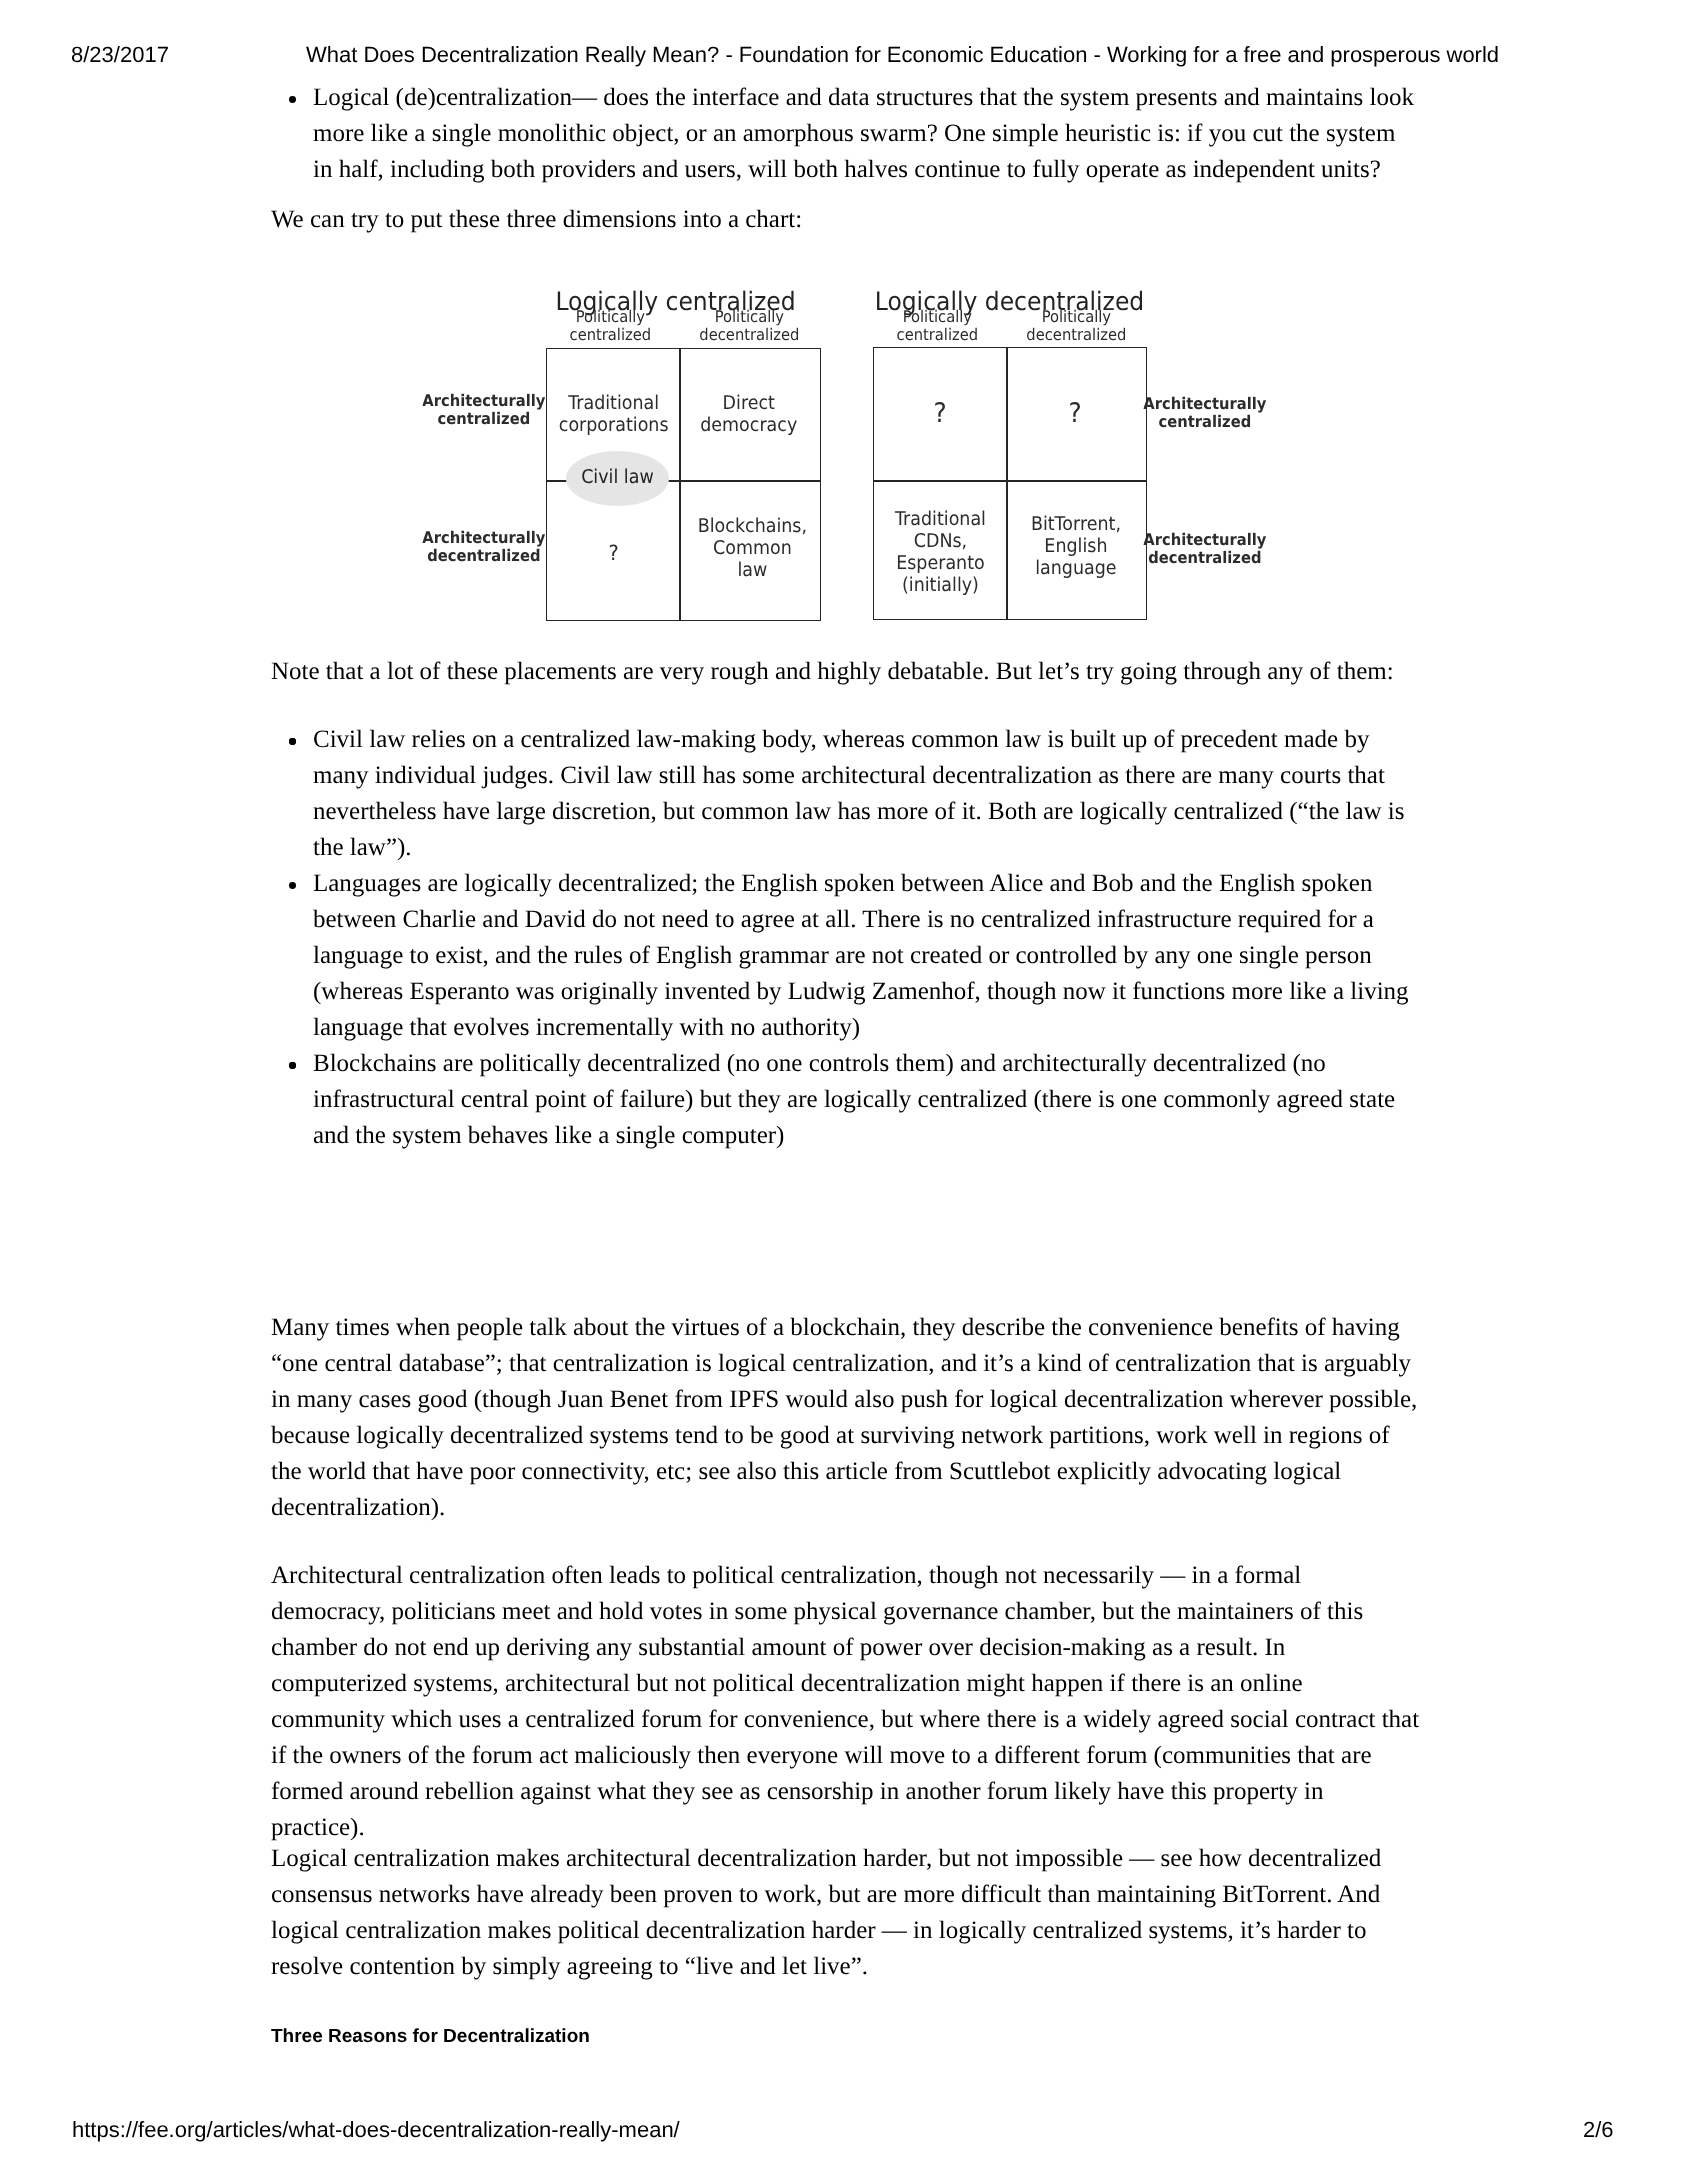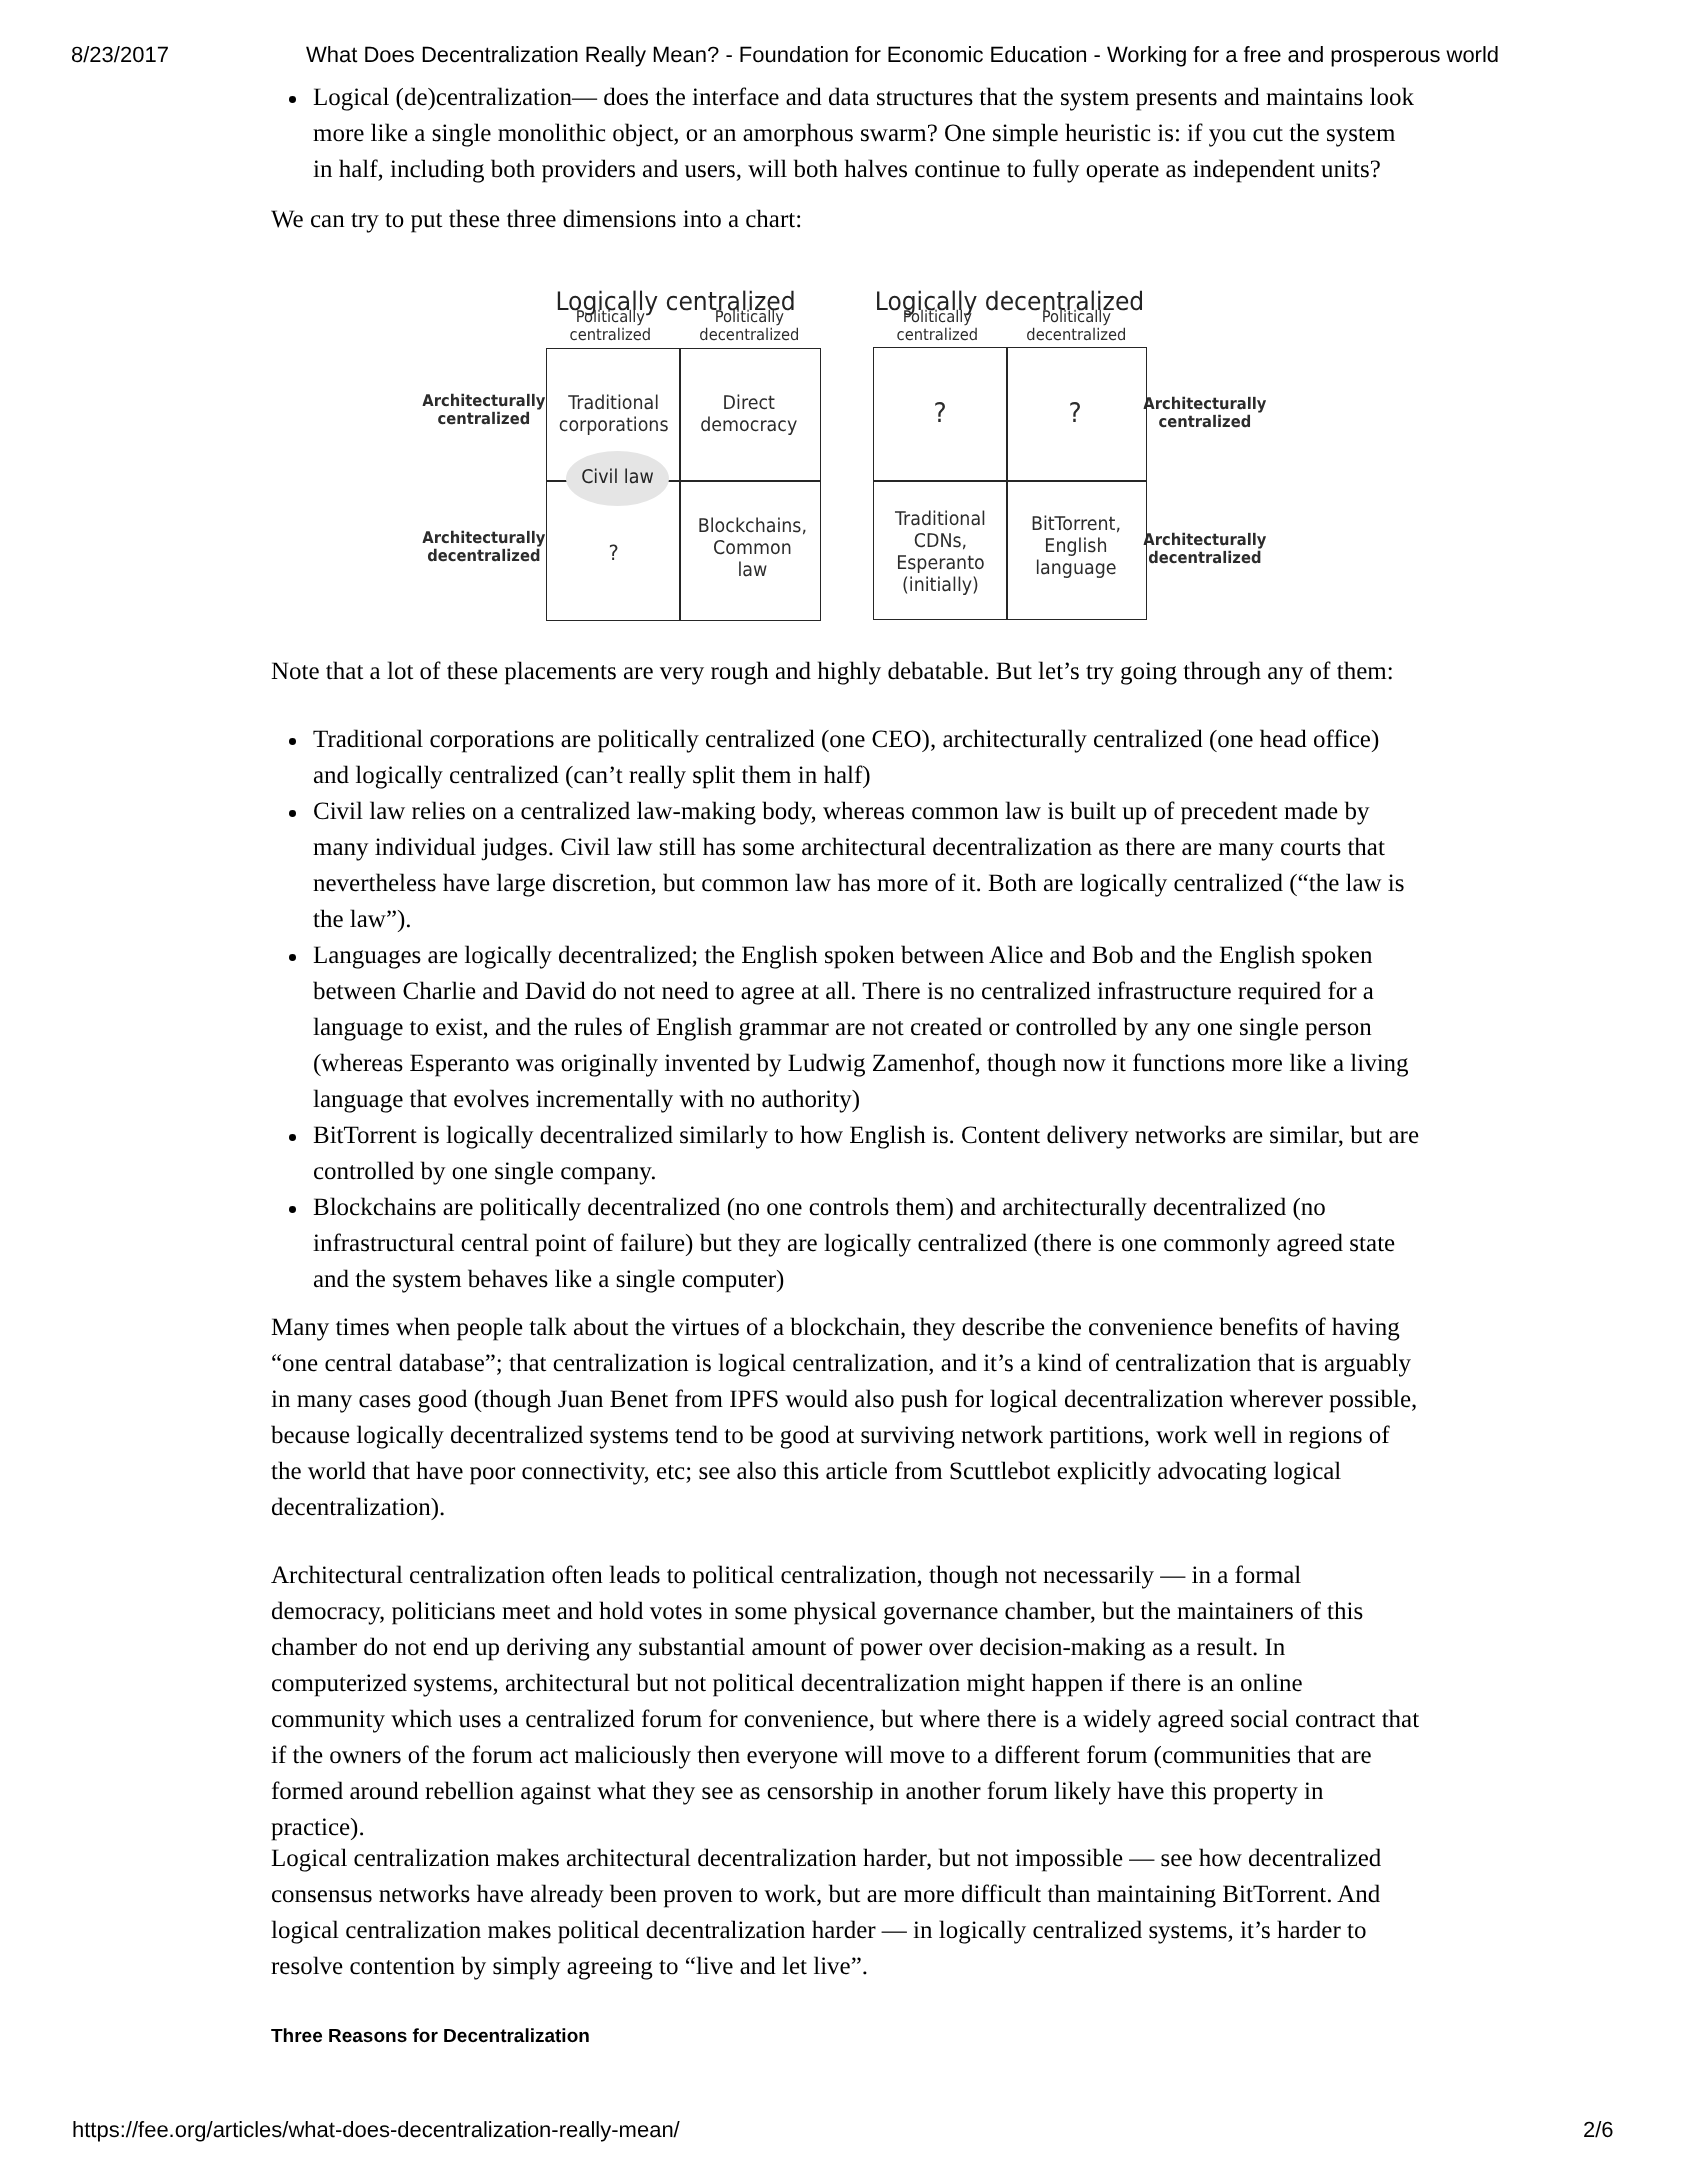--- a/index.html
+++ b/index.html
@@ -66,24 +66,24 @@
 <div class="flow" style="top:202px">
   <p>We can try to put these three dimensions into a chart:</p>
 </div>
 
 <div class="flow" style="top:654px">
   <p>Note that a lot of these placements are very rough and highly debatable. But let’s try going through any of them:</p>
 </div>
 
 <div class="flow" style="top:722px">
   <ul class="bul">
-    <li><span class="mk">•</span><span>Traditional corporations are politically centralized (one CEO), architecturally centralized (one head office) and logically centralized (can’t really split them in half)</span></li>
+    <li><span class="mk">•</span></li>
     <li><span class="mk">•</span><span>Civil law relies on a centralized law-making body, whereas common law is built up of precedent made by many individual judges. Civil law still has some architectural decentralization as there are many courts that nevertheless have large discretion, but common law has more of it. Both are logically centralized (“the law is the law”).</span></li>
     <li><span class="mk">•</span><span>Languages are logically decentralized; the English spoken between Alice and Bob and the English spoken between Charlie and David do not need to agree at all. There is no centralized infrastructure required for a language to exist, and the rules of English grammar are not created or controlled by any one single person (whereas Esperanto was originally invented by Ludwig Zamenhof, though now it functions more like a living language that evolves incrementally with no authority)</span></li>
-    <li><span class="mk">•</span><span>BitTorrent is logically decentralized similarly to how English is. Content delivery networks are similar, but are controlled by one single company.</span></li>
+    <li><span class="mk">•</span></li>
     <li><span class="mk">•</span><span>Blockchains are politically decentralized (no one controls them) and architecturally decentralized (no infrastructural central point of failure) but they are logically centralized (there is one commonly agreed state and the system behaves like a single computer)</span></li>
   </ul>
 </div>
 
 <div class="flow" style="top:1310px">
   <p>Many times when people talk about the virtues of a blockchain, they describe the convenience benefits of having “one central database”; that centralization is logical centralization, and it’s a kind of centralization that is arguably in many cases good (though Juan Benet from IPFS would also push for logical decentralization wherever possible, because logically decentralized systems tend to be good at surviving network partitions, work well in regions of the world that have poor connectivity, etc; see also this article from Scuttlebot explicitly advocating logical decentralization).</p>
 </div>
 
 <div class="flow" style="top:1558px">
   <p>Architectural centralization often leads to political centralization, though not necessarily — in a formal democracy, politicians meet and hold votes in some physical governance chamber, but the maintainers of this chamber do not end up deriving any substantial amount of power over decision-making as a result. In computerized systems, architectural but not political decentralization might happen if there is an online community which uses a centralized forum for convenience, but where there is a widely agreed social contract that if the owners of the forum act maliciously then everyone will move to a different forum (communities that are formed around rebellion against what they see as censorship in another forum likely have this property in practice).</p>

